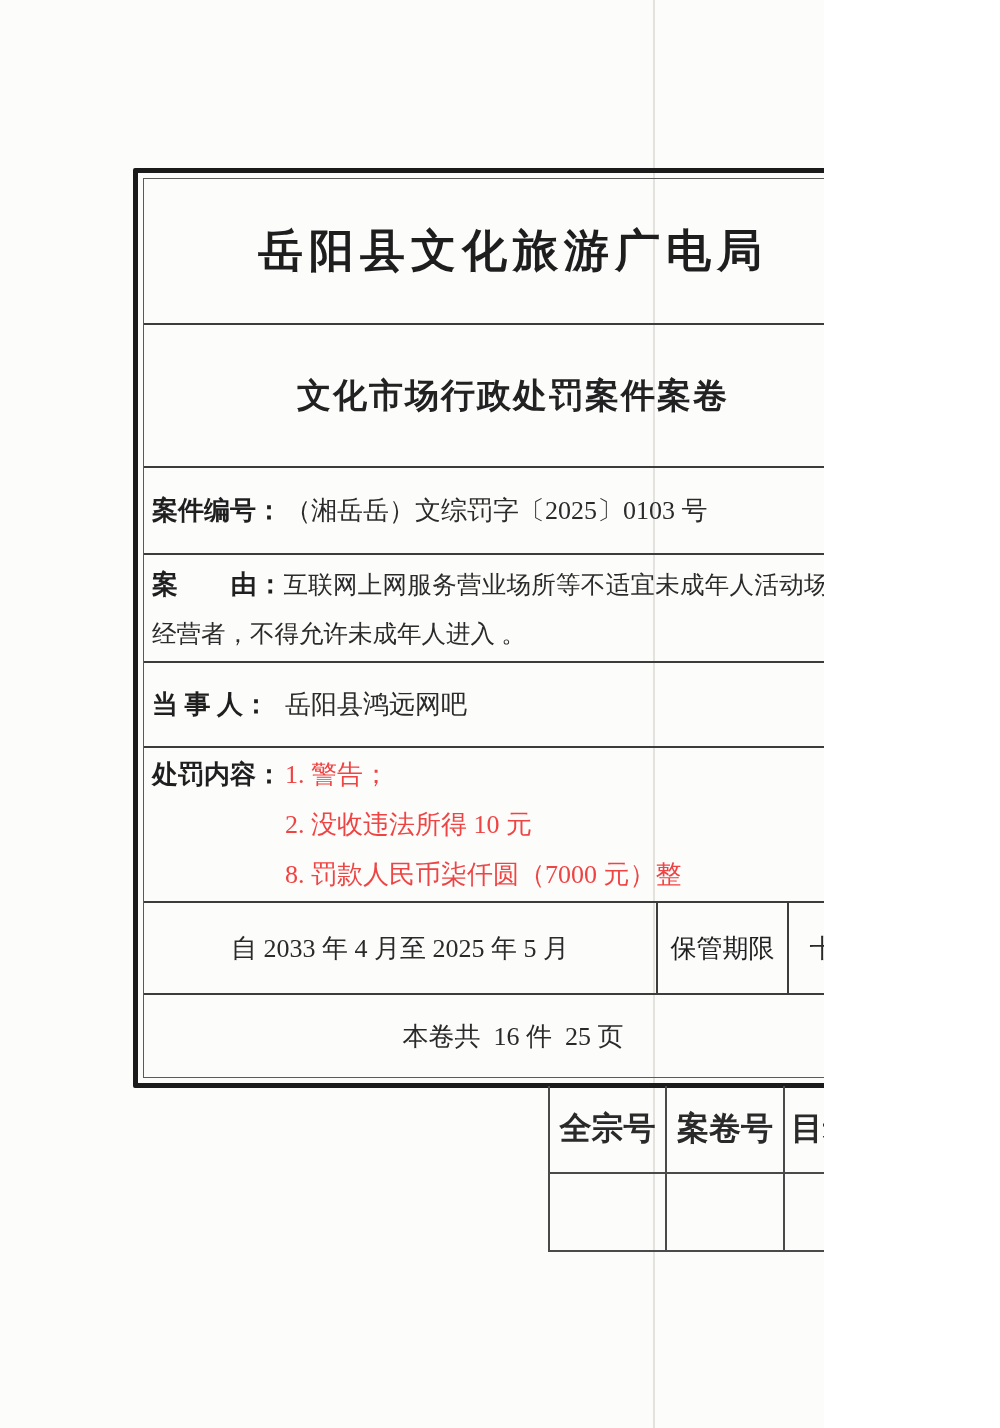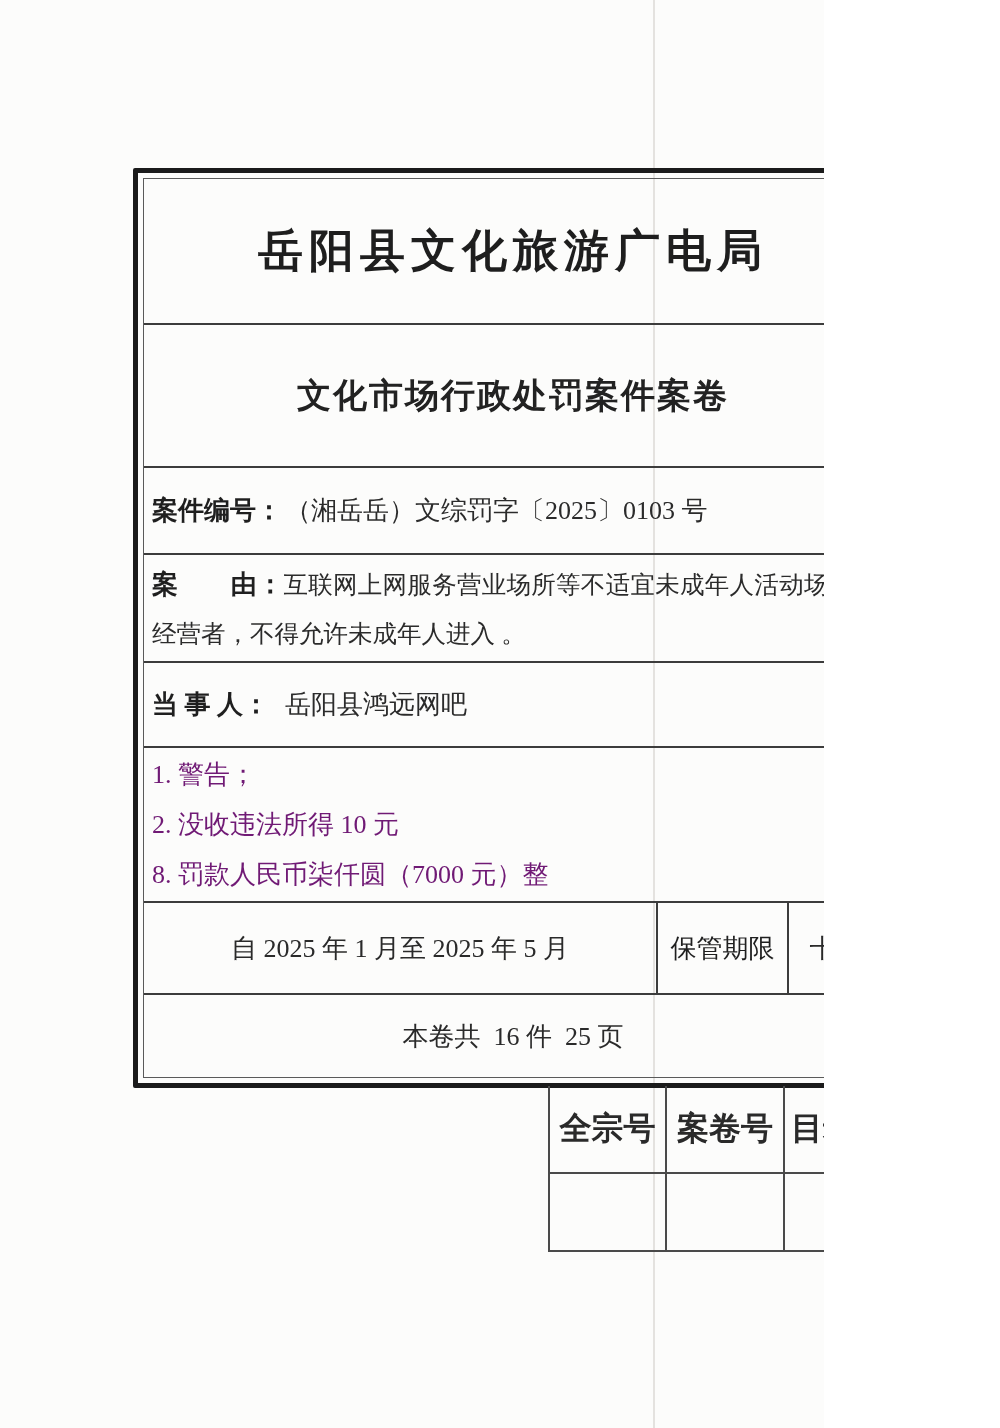--- a/index.html
+++ b/index.html
@@ -108,21 +108,21 @@
   }
   .row-cause .label { font-size: 26px; }
   .row-punishment {
     height: 155px;
     display: flex;
     align-items: flex-start;
     padding: 2px 8px 0 8px;
     font-size: 26px;
     line-height: 50px;
   }
-  .punish-items { color: #701a75; }
+  .punish-items { color: #ef4444; }
   .punish-items div { white-space: pre-wrap; }
   .row-period {
     height: 92px;
     display: flex;
     align-items: stretch;
   }
   .row-period .cell {
     display: flex; align-items: center; justify-content: center;
     font-size: 26px;
     box-sizing: border-box;
@@ -191,29 +191,30 @@
       <div class="row row-cause">
         <p><span class="label">案　　由：</span><span class="value">互联网上网服务营业场所等不适宜未成年人活动场所的经营者，不得允许未成年人进入 。</span></p>
       </div>
 
       <div class="row row-field row-party">
         <span class="label label-fixed">当 事 人：</span>
         <span class="value">岳阳县鸿远网吧</span>
       </div>
 
       <div class="row row-punishment">
+        <span class="label label-fixed">处罚内容：</span>
         <div class="punish-items">
           <div>1. 警告；</div>
           <div>2. 没收违法所得 10 元</div>
           <div>8. 罚款人民币柒仟圆（7000 元）整</div>
         </div>
       </div>
 
       <div class="row row-period">
-        <div class="cell cell-daterange">自 2025 年 1 月至 2025 年 5 月</div>
+        <div class="cell cell-daterange">自 2033 年 4 月至 2025 年 5 月</div>
         <div class="cell cell-retention-label">保管期限</div>
         <div class="cell cell-retention-value">十年</div>
       </div>
 
       <div class="row row-volume">
         <div>本卷共  16 件  25 页</div>
       </div>
 
     </div>
   </div>

